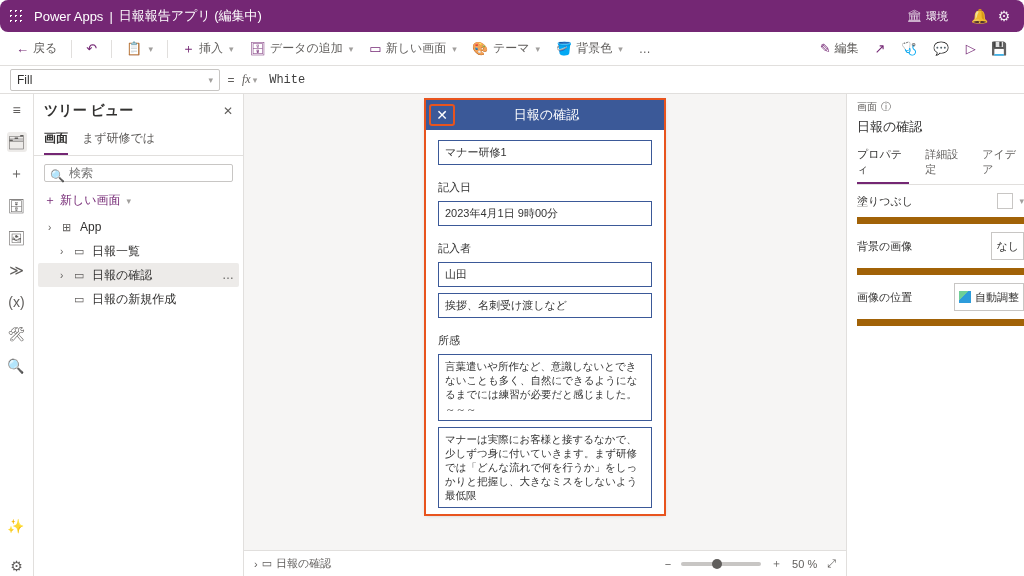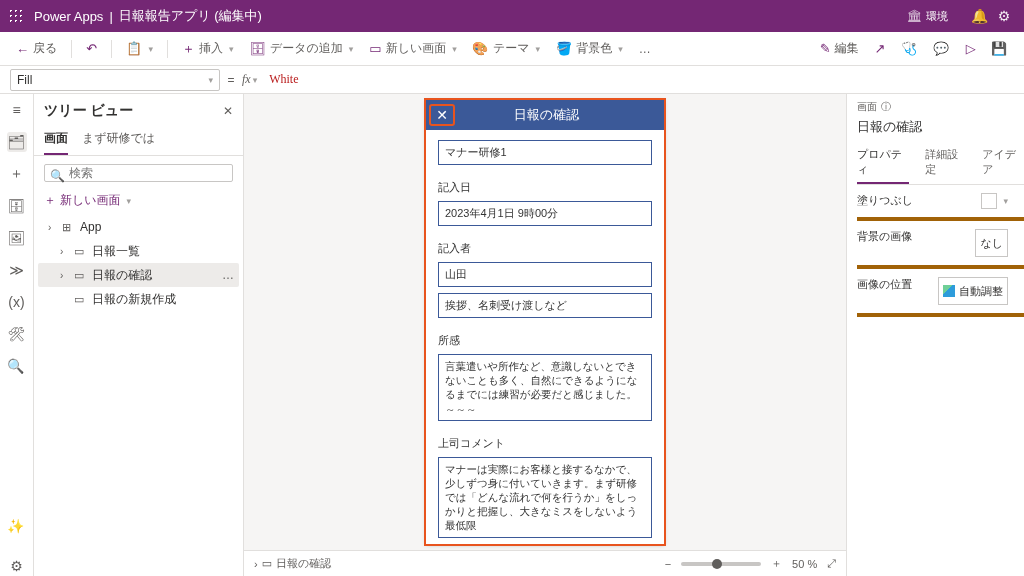--- a/index.html
+++ b/index.html
@@ -1,19 +1,19 @@
 <!DOCTYPE html>
 <html><head>
 <meta charset="utf-8">
 <style>
   * { box-sizing: border-box; margin: 0; padding: 0; font-family: "Segoe UI", "Yu Gothic UI", sans-serif; }
   body { width:1024px; height:576px; overflow:hidden; background:#fff; font-size:12px; color:#323130; }
 
   
-  .topbar { background:#742774; height:32px; display:flex; align-items:center; color:#fff; padding:0 8px; }
+  .topbar { background:#742774; height:32px; display:flex; align-items:center; color:#fff; padding:0 8px;border-radius:8px; }
   .waffle { width:16px; height:16px; display:inline-block; background-image:radial-gradient(#fff 1px, transparent 1px);
             background-size:5px 5px; background-position:0 0; margin-right:10px;}
   .topbar .title1 { font-size:13px; margin-right:6px;}
   .topbar .title2 { font-size:13px;}
   .topbar .spacer { flex:1; }
   .topbar .env { font-size:11px; margin-right:20px; text-align:center; line-height:12px;}
   .topbar .ticon { width:24px; text-align:center; font-size:14px; opacity:.9; cursor:pointer;}
   .env-icon{ font-size:12px; opacity:.8; margin-right:4px;}
 
   
@@ -24,21 +24,21 @@
   .sep{ width:1px; height:18px; background:#e1dfdd; margin:0 4px;}
   .cmdbar .rspacer{flex:1;}
   .cmd.icon-only{padding:4px 6px;}
 
   
   .fbar { height:28px; border-bottom:1px solid #e1dfdd; display:flex; align-items:center; }
   .fbar .prop-dd { width:210px; height:22px; margin-left:10px; border:1px solid #c8c6c4; border-radius:2px;
                    display:flex; align-items:center; padding:0 6px; justify-content:space-between; font-size:12px;}
   .fbar .eq { width:22px; text-align:center; color:#605e5c;}
   .fbar .fx { font-style:italic; font-family:"Times New Roman",serif; color:#605e5c; margin-right:2px;}
-  .fbar .formula-val { font-family:Liberation Serif, serif; color:#b91c1c; flex:1; padding-left:6px;}
+  .fbar .formula-val { font-family:Liberation Mono, monospace; color:#404040; flex:1; padding-left:6px;}
   .fbar .vchev{font-size:9px;color:#a19f9d;margin-right:6px;}
 
   
   .main { display:flex; height:calc(576px - 32px - 34px - 28px); }
 
   
   .rail { width:34px; border-right:1px solid #e1dfdd; display:flex; flex-direction:column; align-items:center; padding-top:6px; gap:12px;}
   .rail .r { width:20px; height:20px; display:flex; align-items:center; justify-content:center; color:#605e5c; cursor:pointer; font-size:14px;}
   .rail .r.sel{ background:#edebe9; border-radius:3px;}
   .rail .bot{ margin-top:auto; margin-bottom:8px;}
@@ -80,22 +80,22 @@
   .cf-spacer{flex:1;}
   .cf-ctrl{cursor:pointer;}
 
   
   .props{ width:178px; border-left:1px solid #e1dfdd; display:flex; flex-direction:column; padding:6px 0 0 10px;}
   .props .lbl-sm{ font-size:10px; color:#605e5c; display:flex; align-items:center; gap:4px;}
   .props .sel-name{ font-size:13px; margin:4px 0 6px;}
   .props-tabs{ display:flex; gap:16px; border-bottom:1px solid #e1dfdd; font-size:11px;}
   .props-tabs .ptab{ padding:5px 0; cursor:pointer; color:#605e5c;}
   .props-tabs .ptab.sel{ color:#323130; border-bottom:2px solid #742774;}
-  .prop-row{ display:flex; justify-content:space-between; padding:8px 16px 8px 0;
-             border-bottom:4px solid #a16207; font-size:11px;}
+  .prop-row{ display:flex; align-items:center; justify-content:space-between; padding:8px 0 8px 0;
+             border-bottom:7px solid #a16207; font-size:11px;}
   .prop-row .pv{ display:flex; align-items:center; gap:4px; color:#323130;}
   .pv .dd-box{ border:1px solid #c8c6c4; height:28px; display:flex; align-items:center; padding:0 4px; gap:4px; font-size:11px;}
   .pv .imgico{ width:12px; height:12px; background:linear-gradient(135deg,#6fcf97 40%,#2d9cdb 40%);}
 </style>
 </head>
 <body>
 
 <div class="topbar">
   <span class="waffle"></span>
   <span class="title1">Power Apps</span>
@@ -251,21 +251,20 @@
         </div>
         <div class="phone-body">
           <div class="field-box">マナー研修1</div>
           <div class="field-lbl">記入日</div>
           <div class="field-box">2023年4月1日 9時00分</div>
           <div class="field-lbl">記入者</div>
           <div class="field-box">山田</div>
           <div class="field-box">挨拶、名刺受け渡しなど</div>
           <div class="field-lbl">所感</div>
           <div class="field-box multi">言葉遣いや所作など、意識しないとできないことも多く、自然にできるようになるまでには練習が必要だと感じました。～～～</div>
-          <div class="field-lbl">上司コメント</div>
           <div class="field-box multi">マナーは実際にお客様と接するなかで、少しずつ身に付いていきます。まず研修では「どんな流れで何を行うか」をしっかりと把握し、大きなミスをしないよう最低限</div>
         </div>
       </div>
     </div>
     <div class="canvas-footer">
       <div class="cf-name">
         <span>›</span>
         <span>▭</span>
         <span>日報の確認</span>
       </div>

